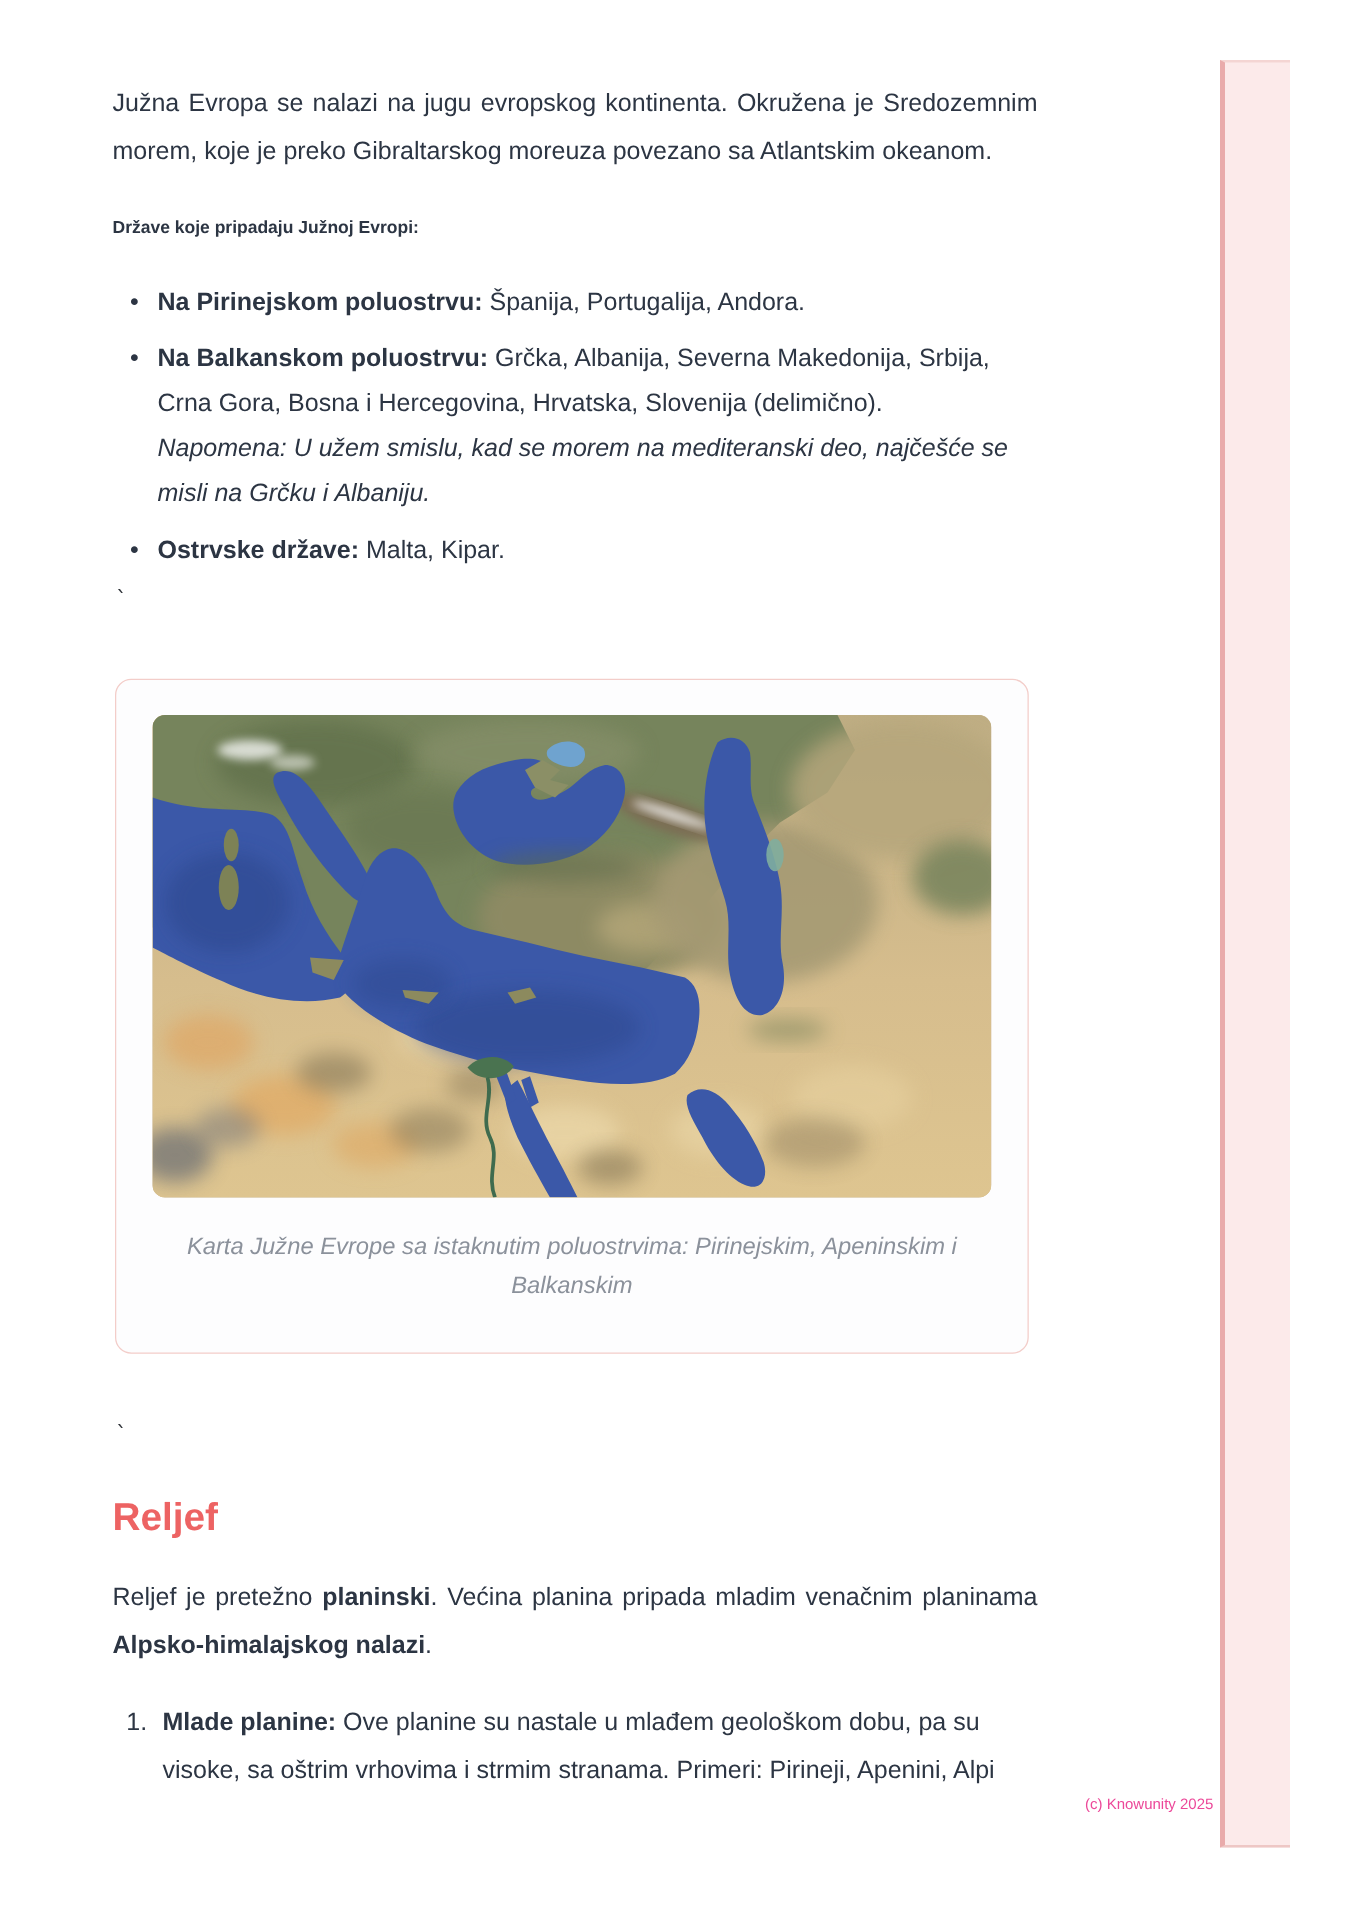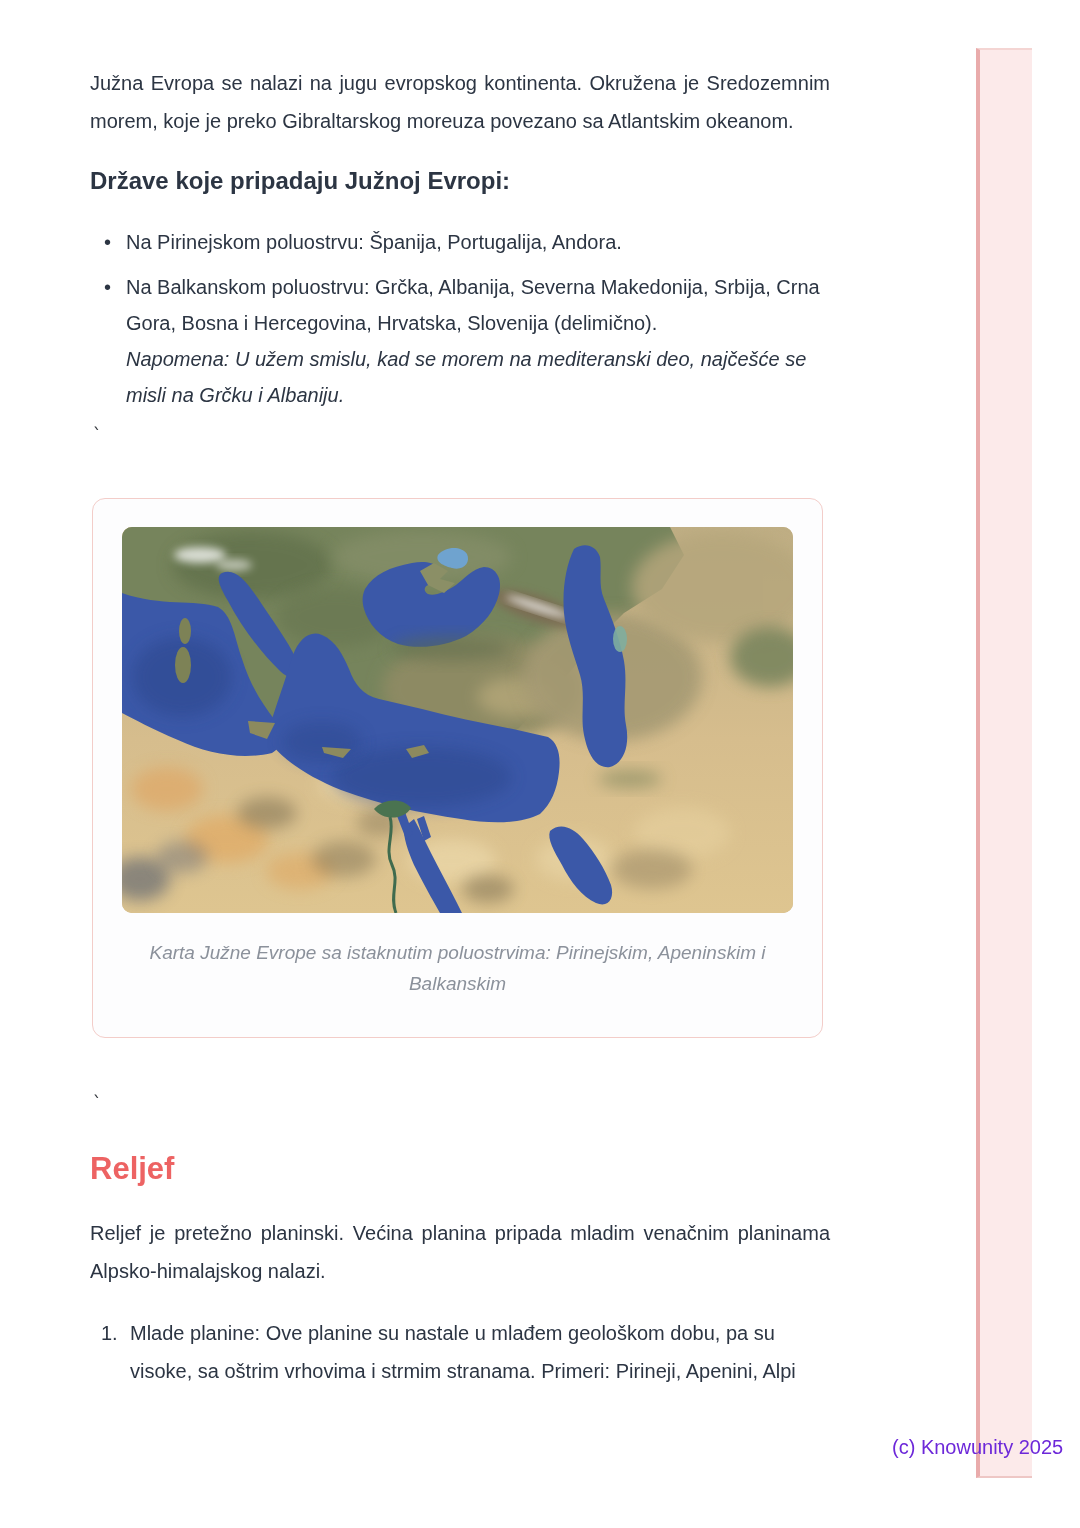--- a/index.html
+++ b/index.html
@@ -12,23 +12,23 @@
     position:relative;
     overflow:hidden;
   }
   .content {
     position:absolute; left:90px; top:64px; width:740px;
   }
   .para {
     font-size:20px; line-height:38px; margin:0;
   }
   .justify { text-align:justify; }
-  .b { font-weight:normal; }
+  .b { font-weight:bold; }
   .states-heading {
-    font-weight:bold; font-size:24px; line-height:26px;
+    font-weight:bold; font-size:14px; line-height:26px;
     margin:28px 0 0 0;
   }
   ul.states {
     list-style:none; margin:30px 0 0 0; padding:0 0 0 36px;
   }
   ul.states li {
     position:relative; font-size:20px; line-height:36px; margin:0 0 9px 0;
   }
   ul.states li::before {
     content:"\2022"; position:absolute; left:-22px; top:0px;
@@ -75,40 +75,41 @@
   .stripe {
     position:absolute; left:976px; top:48px;
     width:56px; height:1430px;
     background:#fceaea;
     border-left:4px solid #e9abab;
     border-top:2px solid #f4d5d3;
     border-bottom:2px solid #eec7c5;
     z-index:1;
   }
   .watermark {
-    position:absolute; left:892px; top:1436px;
-    font-size:20px; color:#6d28d9; z-index:2;
+    position:absolute; left:868px; top:1436px;
+    font-size:12px; color:#ec4899; z-index:2;
     white-space:nowrap;
   }
 </style>
 </head>
 <body>
 
 <div class="stripe"></div>
 <div class="watermark">(c) Knowunity 2025</div>
 
 <main class="content">
 
   <p class="para justify">Južna Evropa se nalazi na jugu evropskog kontinenta. Okružena je Sredozemnim morem, koje je preko Gibraltarskog moreuza povezano sa Atlantskim okeanom.</p>
 
   <p class="states-heading">Države koje pripadaju Južnoj Evropi:</p>
 
   <ul class="states">
     <li><span class="b">Na Pirinejskom poluostrvu:</span><span> Španija, Portugalija, Andora.</span></li>
     <li><span class="b">Na Balkanskom poluostrvu:</span><span> Grčka, Albanija, Severna Makedonija, Srbija, Crna Gora, Bosna i Hercegovina, Hrvatska, Slovenija (delimično).</span><span class="note">Napomena: U užem smislu, kad se morem na mediteranski deo, najčešće se misli na Grčku i Albaniju.</span></li>
+    <li><span class="b">Ostrvske države:</span><span> Malta, Kipar.</span></li>
   </ul>
 
   <div class="tick">`</div>
 
   <figure class="card">
     <div class="map-frame">
       <svg width="671" height="386" viewBox="0 0 671 386" xmlns="http://www.w3.org/2000/svg">
         <defs>
           <filter id="b8" x="-50%" y="-50%" width="200%" height="200%">
               <feGaussianBlur stdDeviation="8"></feGaussianBlur>

